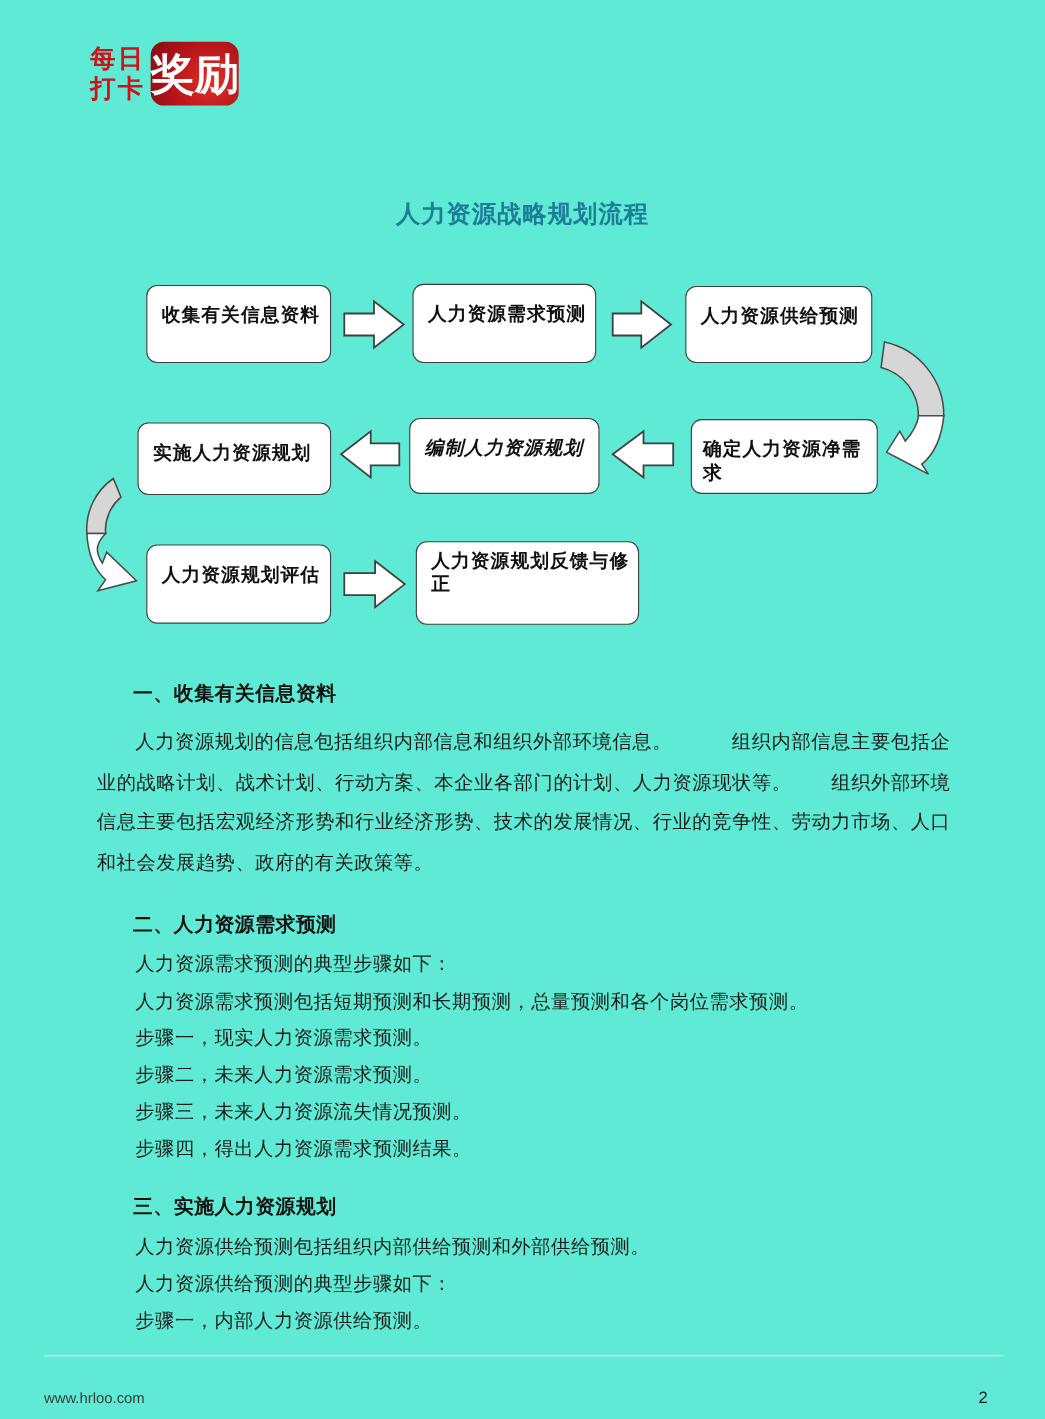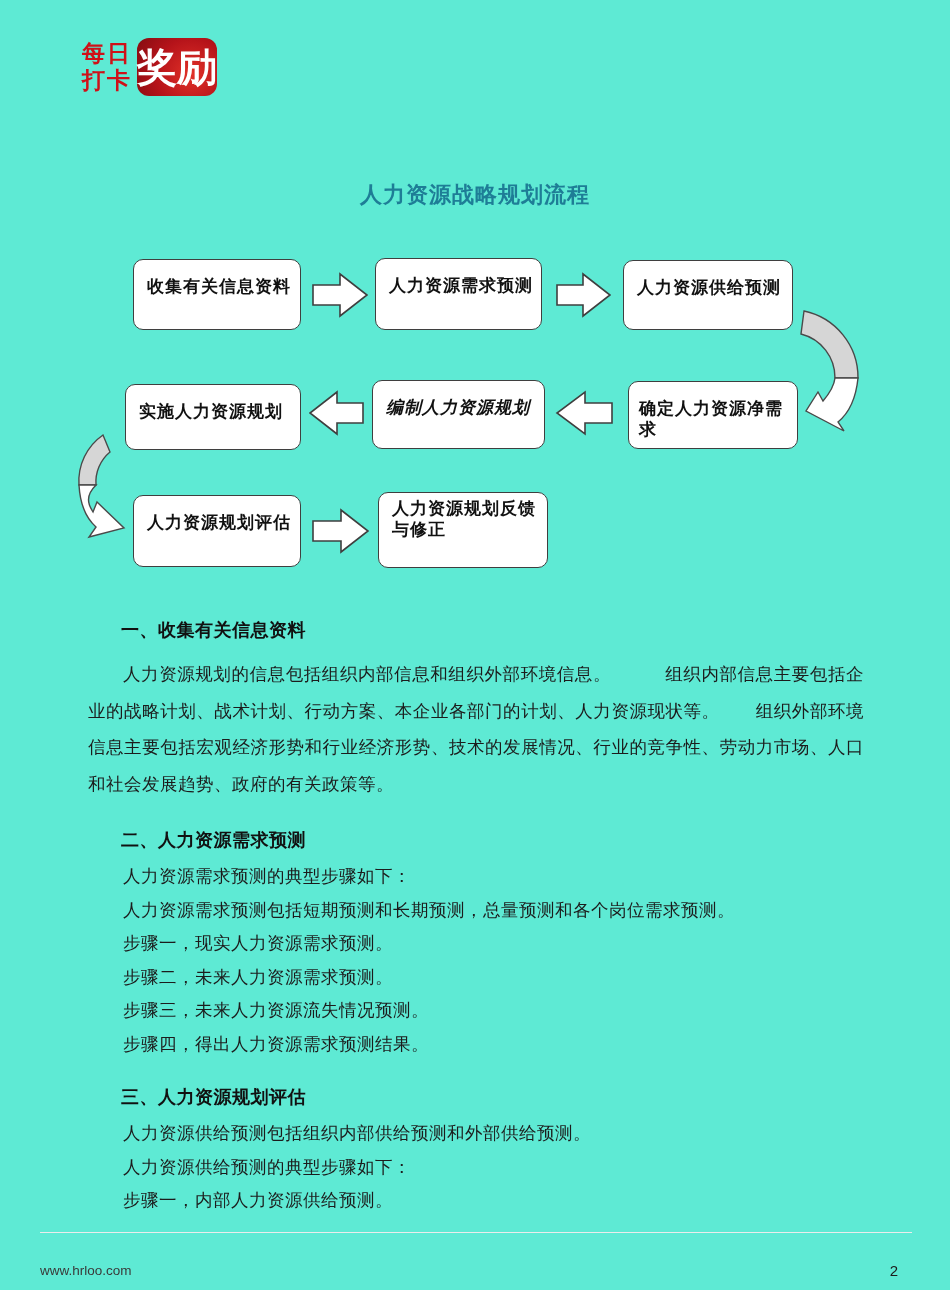--- a/index.html
+++ b/index.html
@@ -82,39 +82,39 @@
 
     <div class="fbox" style="left:133px;top:9px;width:168px;height:71px;">收集有关信息资料</div>
     <div class="fbox" style="left:375px;top:8px;width:167px;height:72px;">人力资源需求预测</div>
     <div class="fbox" style="left:623px;top:10px;width:170px;height:70px;">人力资源供给预测</div>
 
     <div class="fbox" style="left:125px;top:134px;width:176px;height:66px;">实施人力资源规划</div>
     <div class="fbox" style="left:372px;top:130px;width:173px;height:69px;font-style:italic;">编制人力资源规划</div>
     <div class="fbox" style="left:628px;top:131px;width:170px;height:68px;padding-left:10px;">确定人力资源净需求</div>
 
     <div class="fbox" style="left:133px;top:245px;width:168px;height:72px;">人力资源规划评估</div>
-    <div class="fbox tight" style="left:378px;top:242px;width:170px;height:76px;font-family:Liberation Mono, monospace;">人力资源规划反馈与修正</div>
+    <div class="fbox tight" style="left:378px;top:242px;width:203px;height:76px;">人力资源规划反馈与修正</div>
   </div>
 
   <div class="content">
 
     <h3 class="sec-h">一、收集有关信息资料</h3>
     <p class="flowpara">人力资源规划的信息包括组织内部信息和组织外部环境信息。　　　组织内部信息主要包括企业的战略计划、战术计划、行动方案、本企业各部门的计划、人力资源现状等。　　组织外部环境信息主要包括宏观经济形势和行业经济形势、技术的发展情况、行业的竞争性、劳动力市场、人口和社会发展趋势、政府的有关政策等。</p>
 
     <div class="gap1"></div>
     <h3 class="sec-h">二、人力资源需求预测</h3>
     <p class="line">人力资源需求预测的典型步骤如下：</p>
     <p class="line">人力资源需求预测包括短期预测和长期预测，总量预测和各个岗位需求预测。</p>
     <p class="line">步骤一，现实人力资源需求预测。</p>
     <p class="line">步骤二，未来人力资源需求预测。</p>
     <p class="line">步骤三，未来人力资源流失情况预测。</p>
     <p class="line">步骤四，得出人力资源需求预测结果。</p>
 
     <div class="gap2"></div>
-    <h3 class="sec-h">三、人力资源规划评估</h3>
+    <h3 class="sec-h">三、实施人力资源规划</h3>
     <p class="line">人力资源供给预测包括组织内部供给预测和外部供给预测。</p>
     <p class="line">人力资源供给预测的典型步骤如下：</p>
     <p class="line">步骤一，内部人力资源供给预测。</p>
   </div>
 
   <div class="footer">
     <span class="url">www.hrloo.com</span>
     <span class="pg">2</span>
   </div>
 

